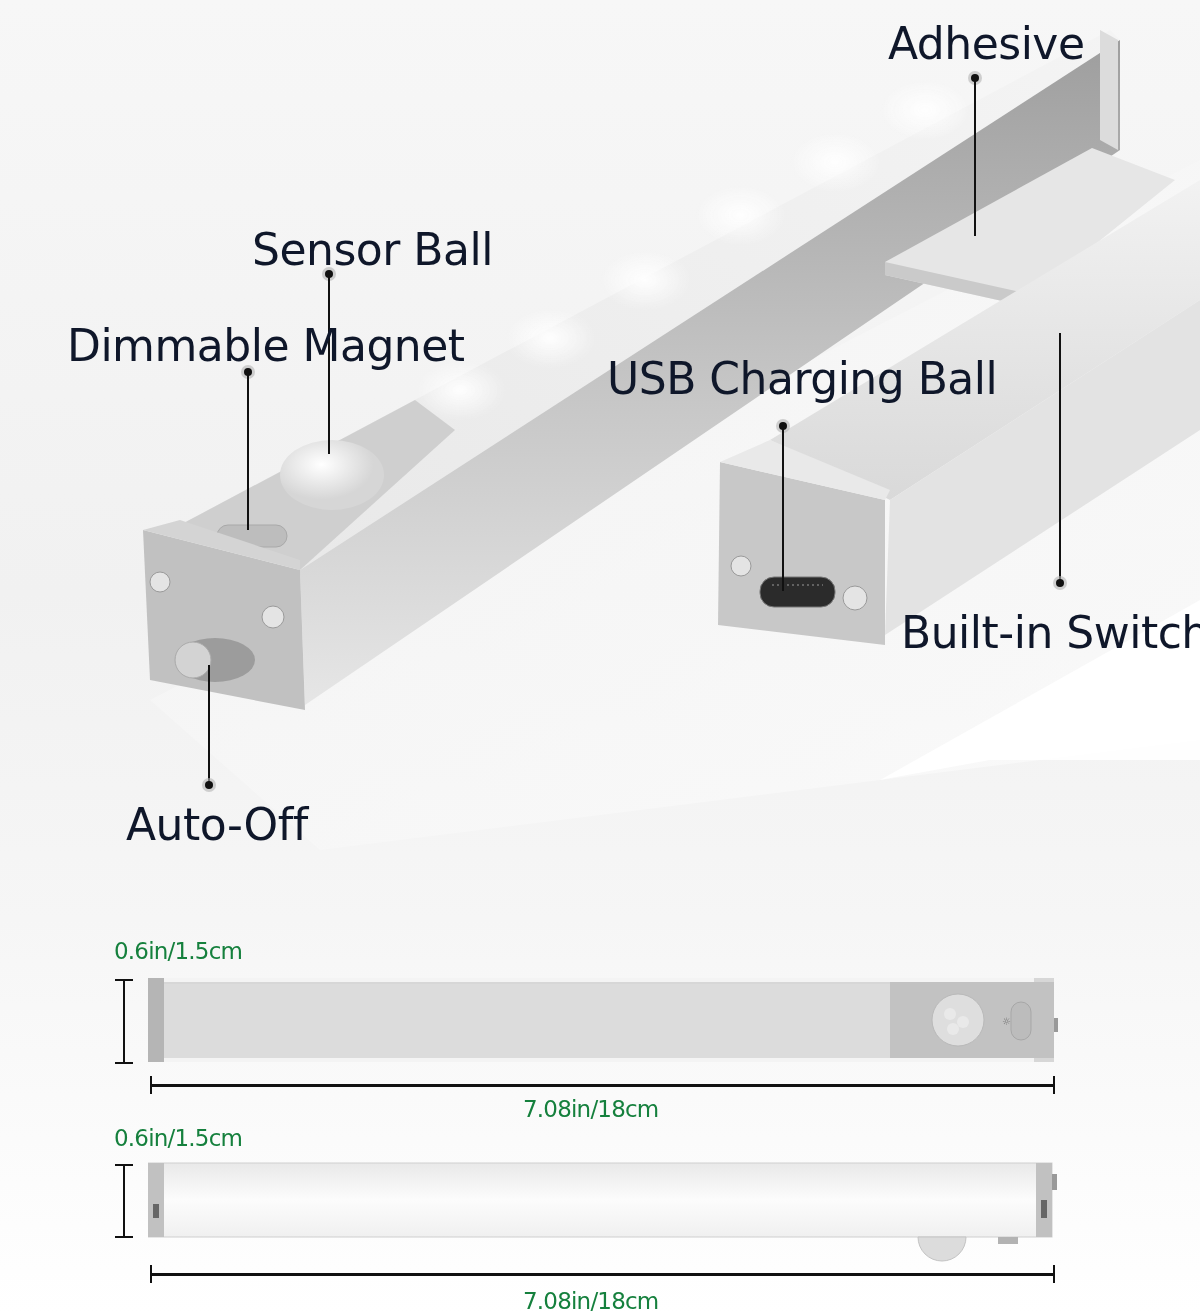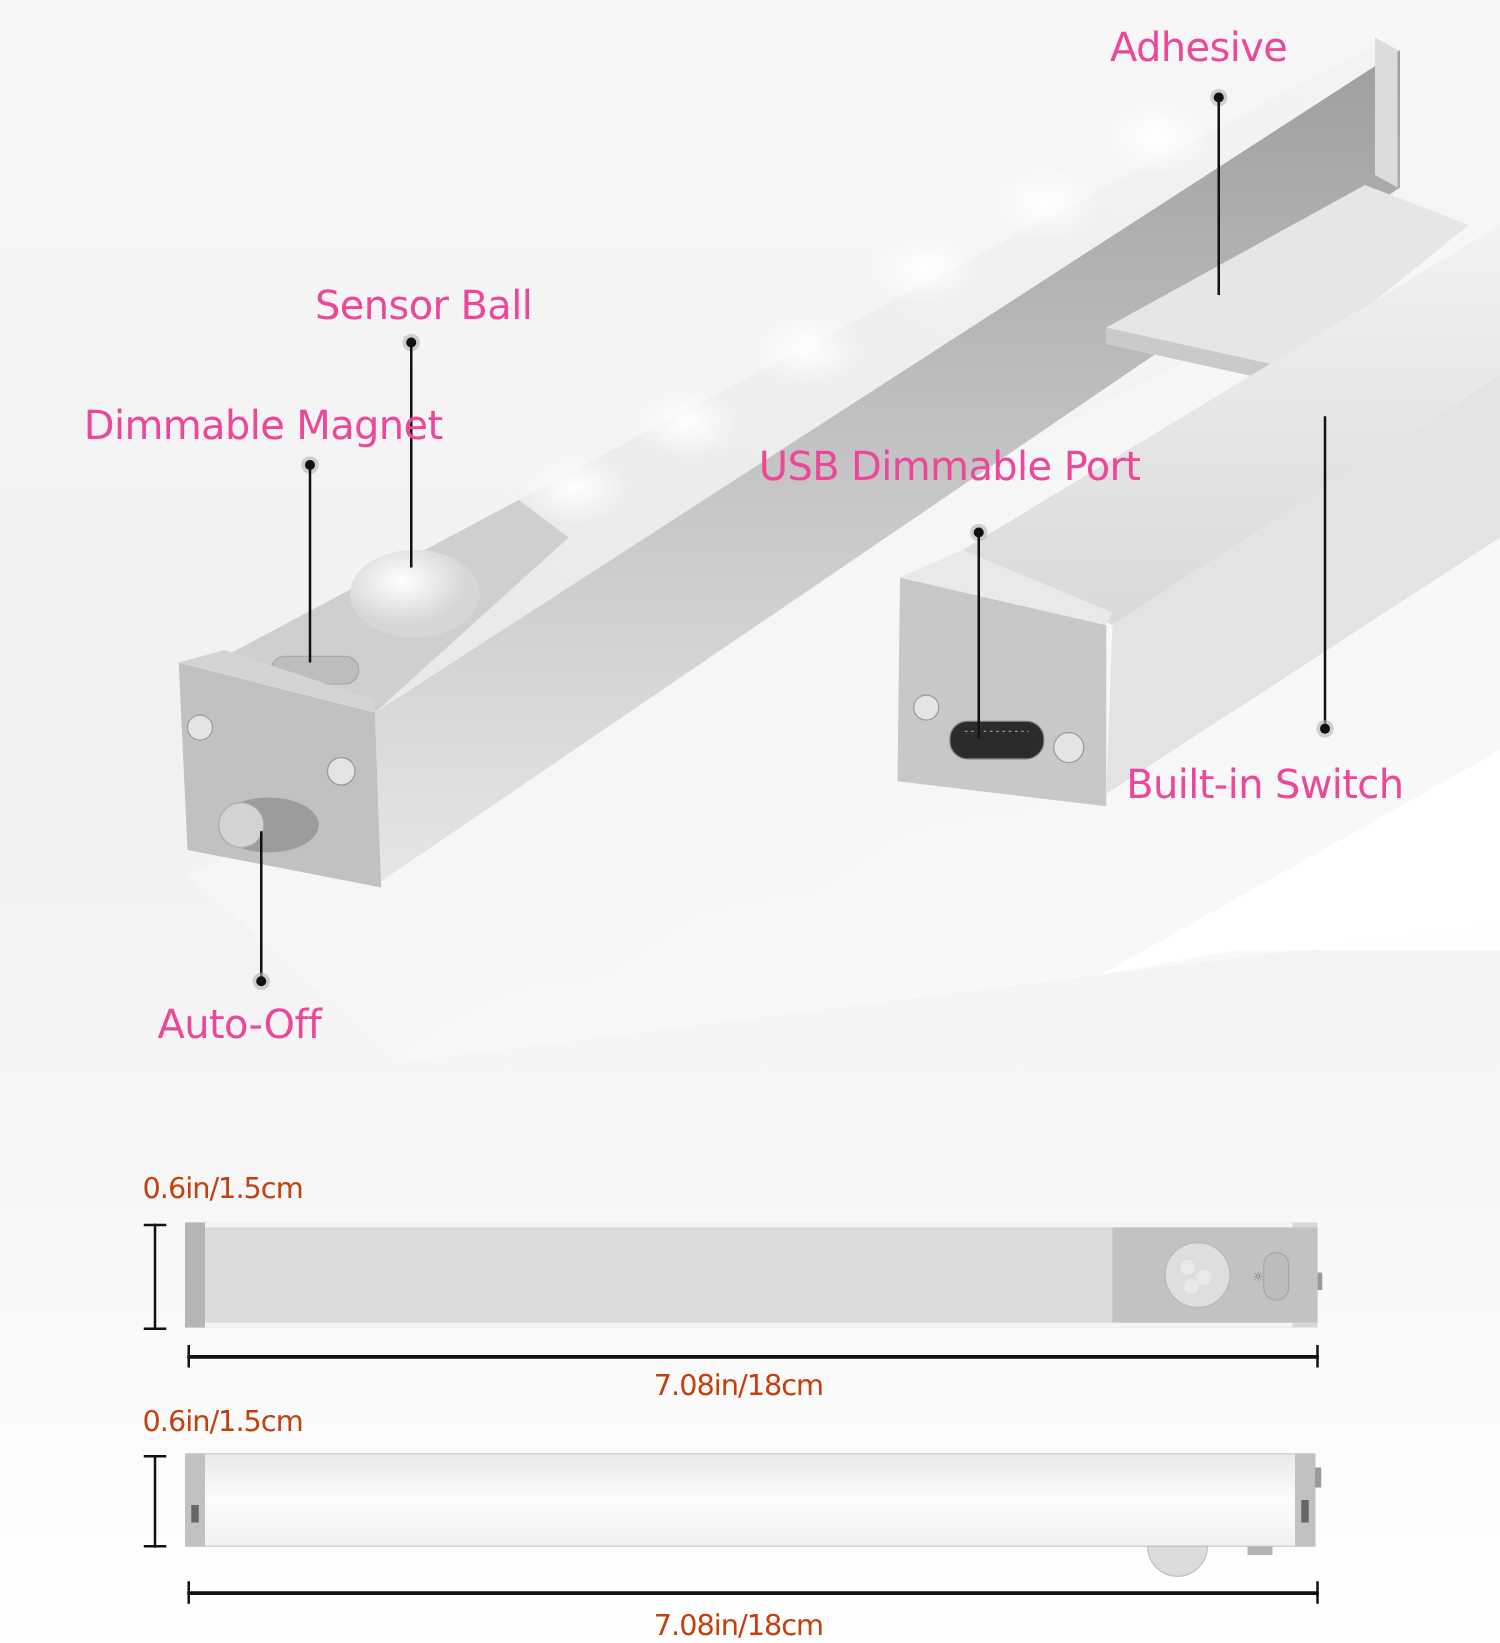--- a/index.html
+++ b/index.html
@@ -3,24 +3,24 @@
   <meta charset="utf-8">
   <style>
     html, body { margin: 0; padding: 0; }
     body {
       width: 1200px; height: 1314px; position: relative; overflow: hidden;
       background: linear-gradient(180deg, #f7f7f7 0%, #f1f1f1 45%, #f6f6f6 70%, #ffffff 100%);
       font-family: "DejaVu Sans", "Liberation Sans", sans-serif;
       color: #111;
     }
     .abs { position: absolute; }
-    .callout-label { position: absolute; font-size: 32px; letter-spacing: -0.5px; color: #ec4899; white-space: nowrap; line-height: 1; }
+    .callout-label { position: absolute; font-size: 44px; letter-spacing: -0.5px; color: #0f172a; white-space: nowrap; line-height: 1; }
     .leader { position: absolute; width: 2px; background: #111; }
     .dot { position: absolute; width: 8px; height: 8px; border-radius: 50%; background: #111; box-shadow: 0 0 0 3px rgba(180,180,180,0.6); }
-    .dim-label { position: absolute; font-size: 23px; letter-spacing: -0.8px; color: #c2410c; white-space: nowrap; line-height: 1; }
+    .dim-label { position: absolute; font-size: 23px; letter-spacing: -0.8px; color: #15803d; white-space: nowrap; line-height: 1; }
     .hrule { position: absolute; height: 3px; background: #111; }
     .vtick { position: absolute; width: 2px; background: #111; }
     .htick { position: absolute; height: 2px; background: #111; }
   </style>
 </head>
 <body>
 
 <svg class="abs" style="left:0;top:0" width="1200" height="900" viewBox="0 0 1200 900">
   <defs>
     <linearGradient id="diffuserG" x1="0" y1="1" x2="1" y2="0">
@@ -101,21 +101,21 @@
 <div class="leader" style="left:974px;top:78px;height:158px;"></div>
 
 <div class="callout-label" style="left:252px;top:228px;">Sensor Ball</div>
 <div class="dot" style="left:325px;top:270px;"></div>
 <div class="leader" style="left:328px;top:274px;height:180px;"></div>
 
 <div class="callout-label" style="left:67px;top:324px;">Dimmable Magnet</div>
 <div class="dot" style="left:244px;top:368px;"></div>
 <div class="leader" style="left:247px;top:372px;height:158px;"></div>
 
-<div class="callout-label" style="left:607px;top:357px;">USB Dimmable Port</div>
+<div class="callout-label" style="left:607px;top:357px;">USB Charging Ball</div>
 <div class="dot" style="left:779px;top:422px;"></div>
 <div class="leader" style="left:782px;top:426px;height:165px;"></div>
 
 <div class="leader" style="left:1059px;top:333px;height:248px;"></div>
 <div class="dot" style="left:1056px;top:579px;"></div>
 <div class="callout-label" style="left:901px;top:611px;">Built-in Switch</div>
 
 <div class="leader" style="left:208px;top:665px;height:118px;"></div>
 <div class="dot" style="left:205px;top:781px;"></div>
 <div class="callout-label" style="left:126px;top:803px;">Auto-Off</div>

